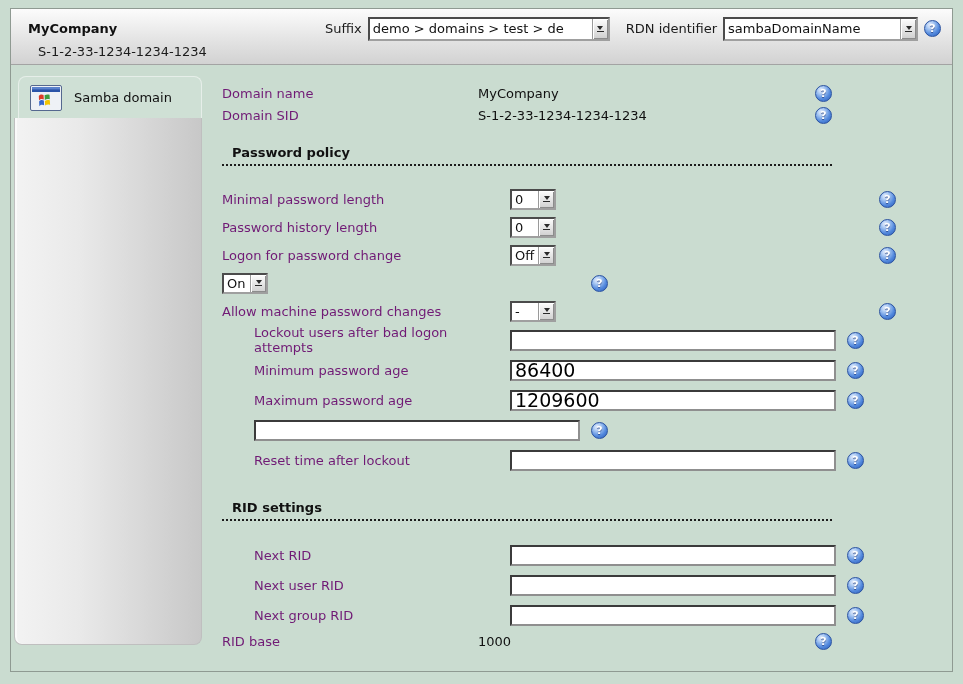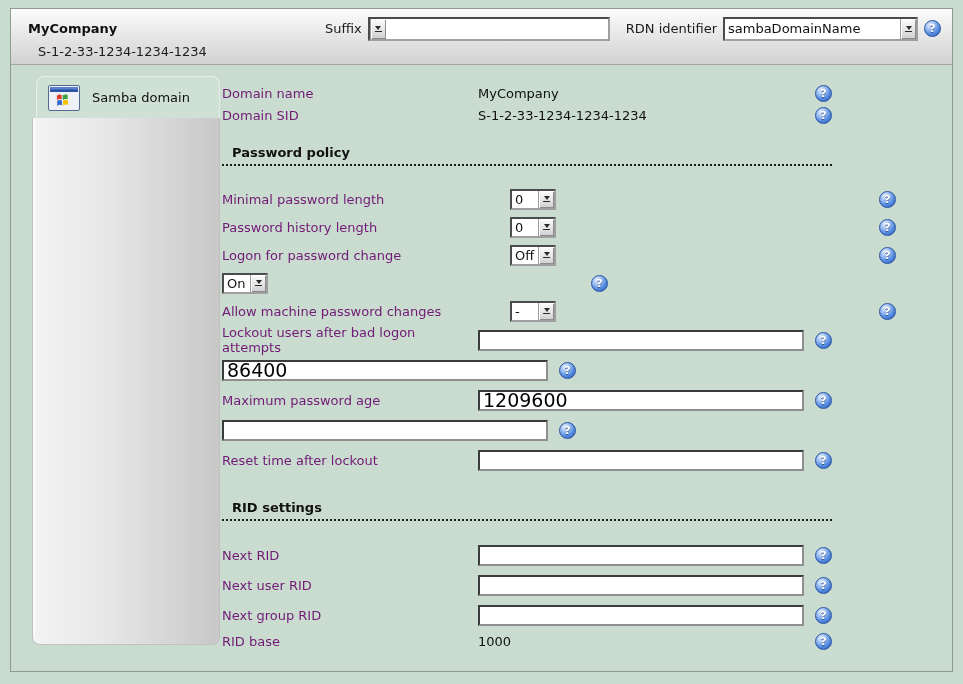--- a/index.html
+++ b/index.html
@@ -53,21 +53,21 @@
   
   .help {
     width:17px; height:17px; flex:none; border-radius:50%;
     background:radial-gradient(circle at 35% 28%, #eef4ff 0%, #a6c6f2 28%, #5188dd 62%, #2d5cb5 100%);
     border:1px solid #2a52a0; box-sizing:border-box;
     color:#fff; font-weight:bold; font-size:11px; line-height:15px; text-align:center;
     text-shadow:0 1px 1px rgba(20,50,120,.8);
     cursor:pointer; display:inline-block;
   }
   
-  .sidebar { position:absolute; left:21px; top:67px; width:188px; }
+  .sidebar { position:absolute; left:3px; top:67px; width:188px; }
   .tab {
     margin-left:4px; height:42px; box-sizing:border-box;
     background:#cfe0d5;
     border:1px solid #e6eee9; border-bottom:none;
     border-radius:8px 8px 0 0;
     display:flex; align-items:center; padding-left:11px;
     cursor:pointer;
   }
   .tab-label { margin-left:12px; }
   .graycol {
@@ -75,21 +75,21 @@
     background:linear-gradient(to right, #f3f3f3 0%, #e9e9e9 35%, #c8c8c8 100%);
     border:1px solid #bfbfbf; border-top:none;
     border-radius:0 0 8px 8px;
     box-shadow:inset 2px 0 0 #fafafa;
   }
   
   .content { position:absolute; left:211px; top:73px; width:610px; }
   .row { display:flex; align-items:center; }
   .row-info { height:22px; }
   .row-sel { height:28px;gap:32px; }
-  .row-input { height:30px; }
+  .row-input { height:30px;margin-left:32px; }
   .row-label { width:256px; flex:none; color:#701a75; }
   .row-control { width:330px; flex:none; display:flex; align-items:center; }
   .row-help { margin-left:7px; }
   .row-value { color:#101010; }
   .section-title {
     font-weight:bold;
     border-bottom:2px dotted #1c1c1c;
     padding:0 0 4px 10px; margin-top:19px; margin-bottom:19px;
   }
   .sections .section:nth-child(2) .section-title { margin-top:25px; }
@@ -105,20 +105,21 @@
 <body>
 
 <div class="frame">
 
   <div class="header">
     <div class="header-row1">
       <span class="header-title">MyCompany</span>
       <span class="spacer"></span>
       <span class="hdr-label">Suffix</span>
       <span class="sel sel-hdr sel-suffix">
+        <span class="sel-text">demo &gt; domains &gt; test &gt; de</span>
         <span class="sel-btn">
             <span class="tri"></span>
             <span class="tri-bar"></span>
           </span>
       </span>
       <span style="width:16px; flex:none;"></span>
       <span class="hdr-label">RDN identifier</span>
       <span class="sel sel-hdr sel-rdn">
         <span class="sel-text">sambaDomainName</span>
         <span class="sel-btn">
@@ -230,20 +231,21 @@
               <span class="help row-help">?</span>
             </div>
             <div class="row row-input">
               <span class="row-label">Lockout users after bad logon attempts</span>
               <span class="row-control">
                 <input class="tinput" type="text" style="">
               </span>
               <span class="help row-help">?</span>
             </div>
             <div class="row row-input">
+              <span class="row-label">Minimum password age</span>
               <span class="row-control">
                 <input class="tinput" type="text" value="86400" style="">
               </span>
               <span class="help row-help">?</span>
             </div>
             <div class="row row-input">
               <span class="row-label">Maximum password age</span>
               <span class="row-control">
                 <input class="tinput" type="text" value="1209600" style="">
               </span>

